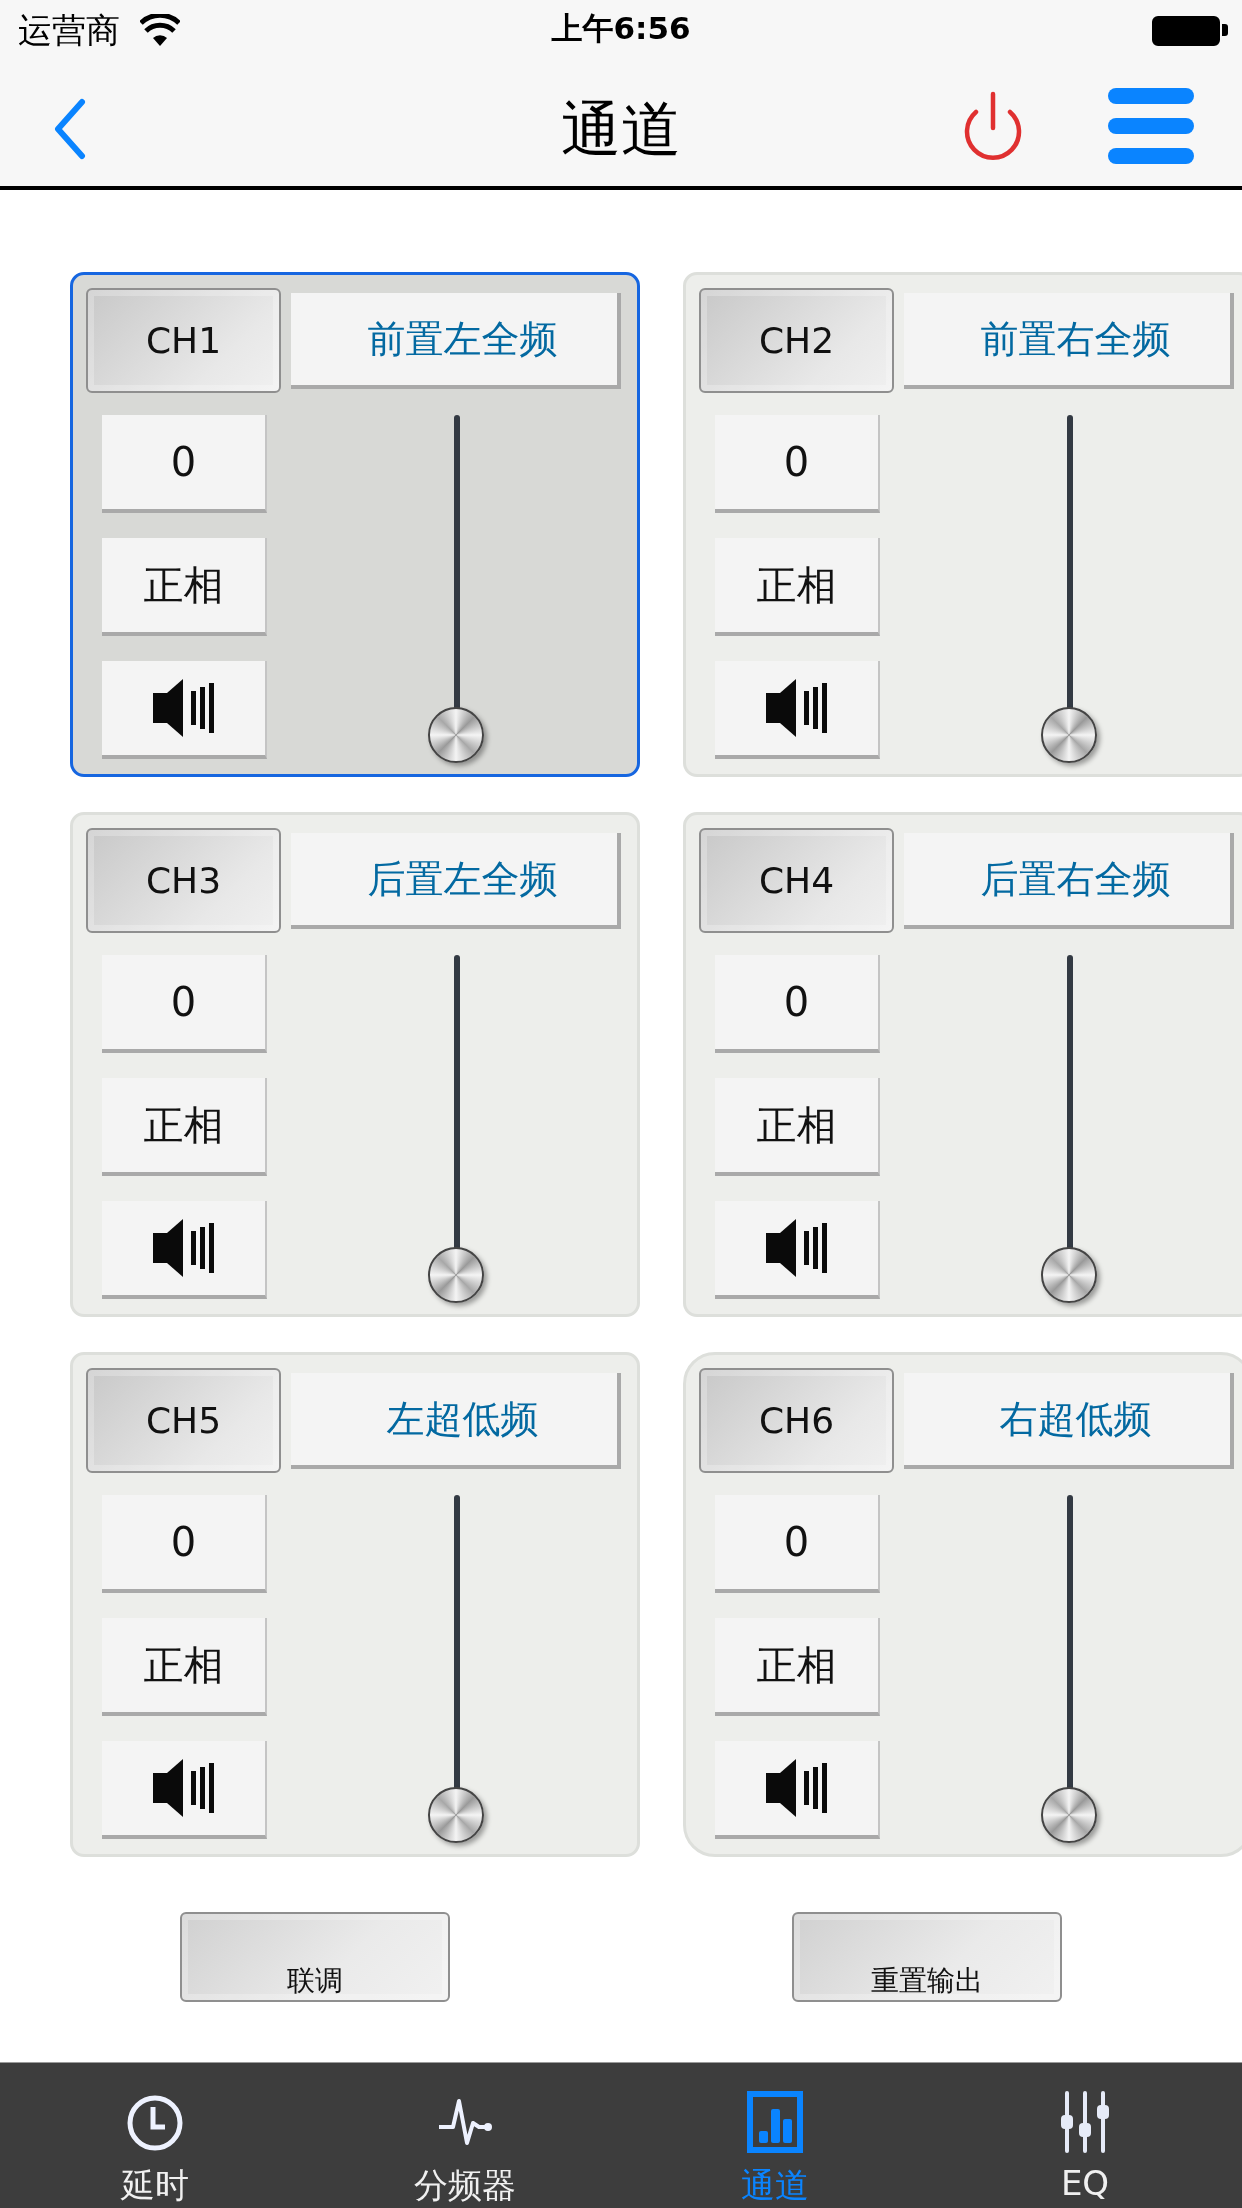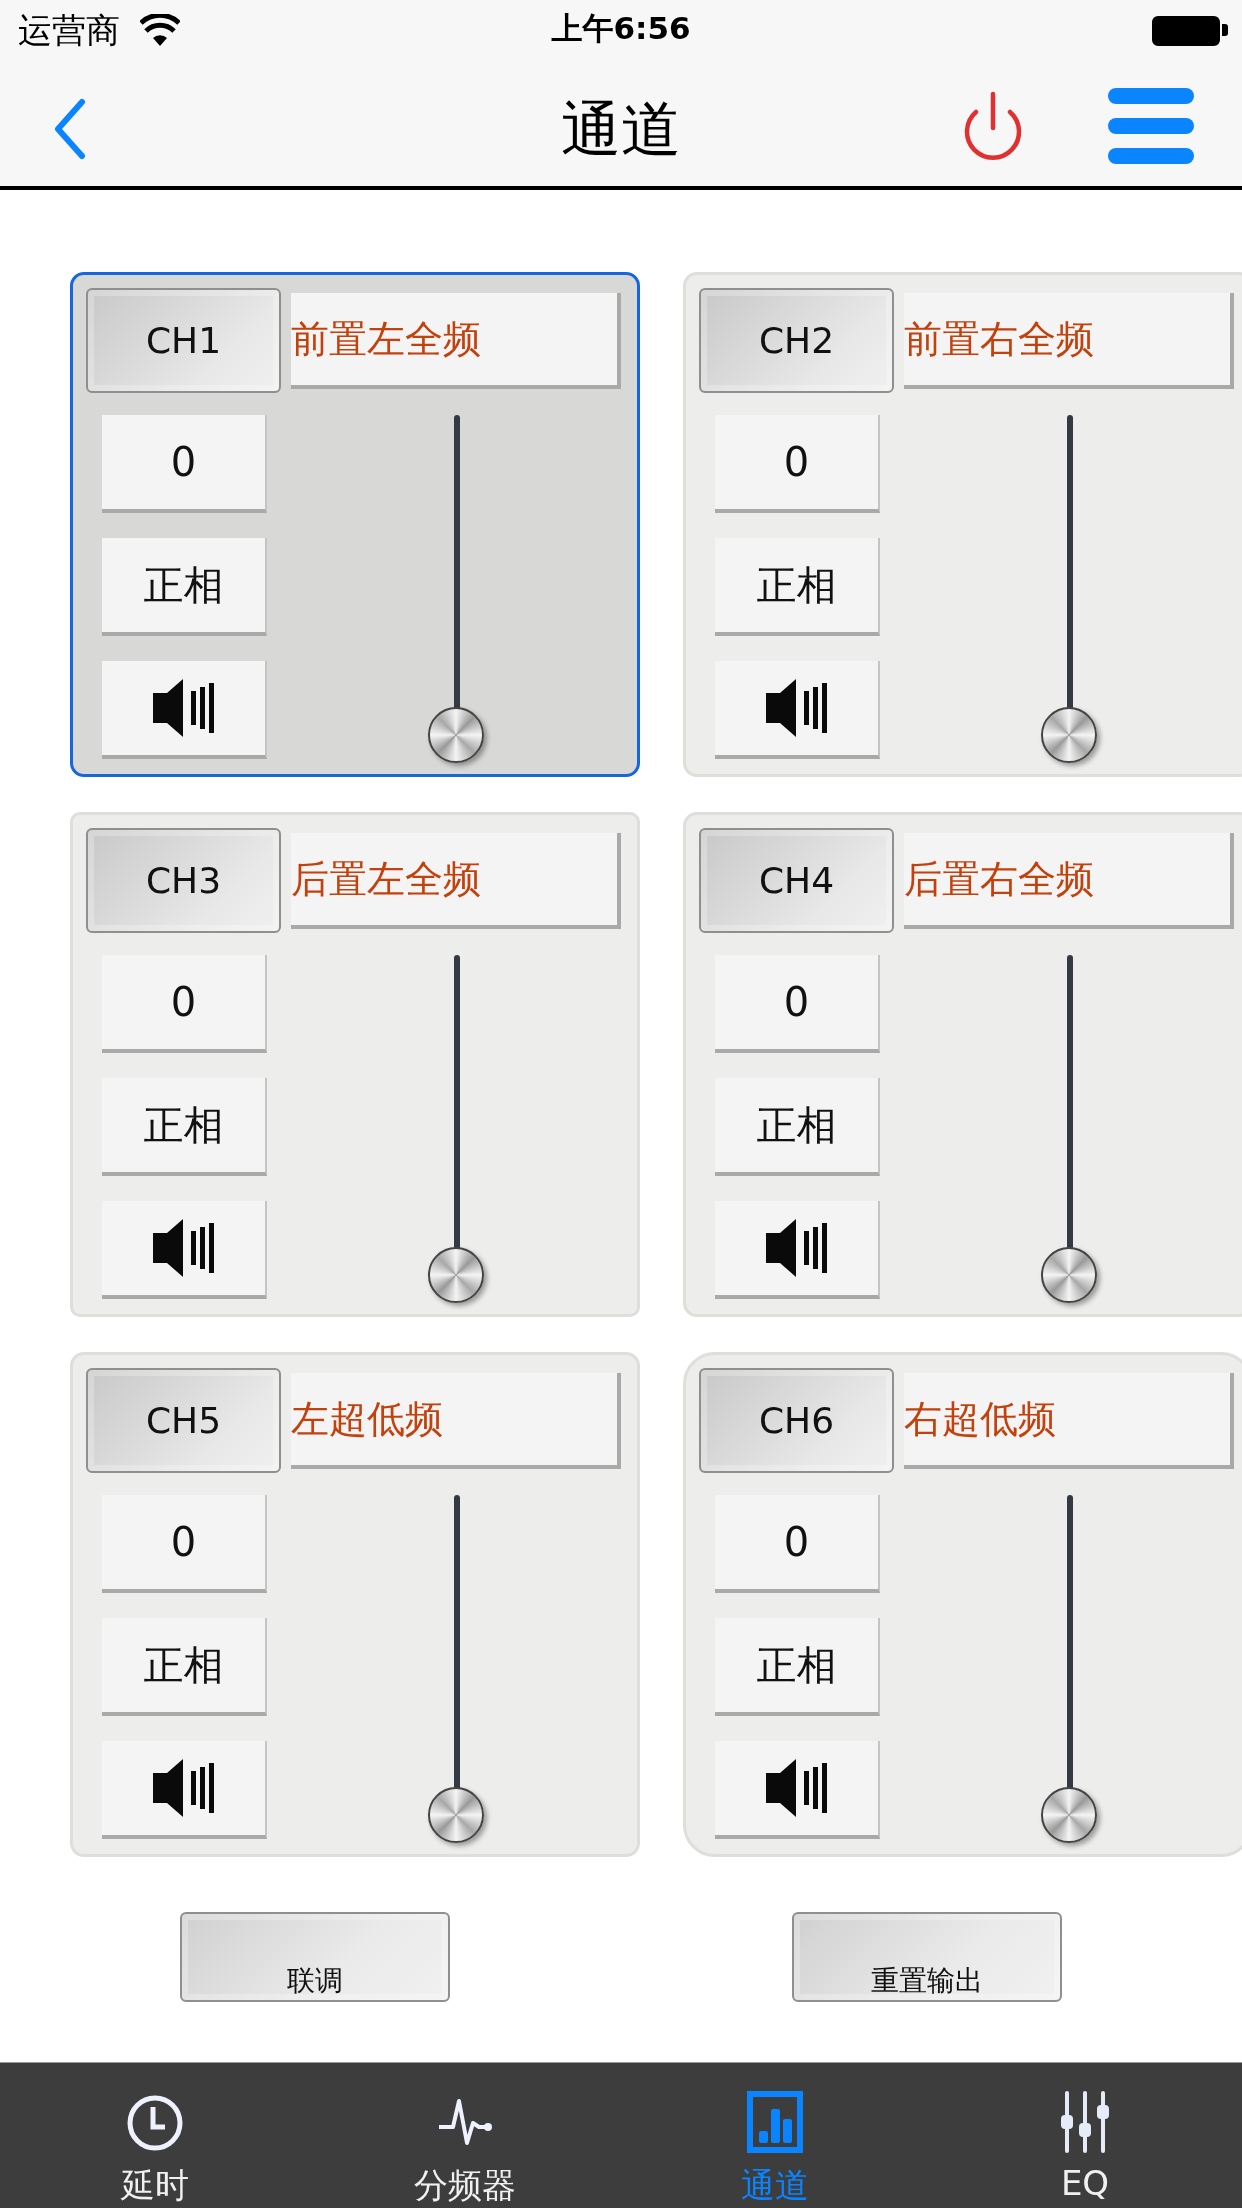--- a/index.html
+++ b/index.html
@@ -15,21 +15,21 @@
   #navbar { position: absolute; left: 0; top: 62px; width: 1242px; height: 128px; background: #f7f7f7; border-bottom: 4px solid #000; }
   #navbar .title { left: 0; width: 1242px; top: 28px; text-align: center; font-size: 60px; color: #000; }
   #navbar .back { left: 50px; top: 36px; width: 40px; height: 62px; }
   #navbar .power { left: 960px; top: 28px; width: 66px; height: 76px; }
   #navbar .menu { left: 1108px; top: 26px; width: 86px; height: 78px; }
   .menu .bar { position: absolute; left: 0; width: 86px; height: 16px; background: #0a84ff; border-radius: 8px; }
 
   .panel { position: absolute; width: 570px; height: 505px; background: #edeeeb; border: 3px solid #dddfdb; border-radius: 14px; margin-left: 40px; }
   .panel.selected { background: #d8d9d6; border: 3px solid #1666e0; }
   .ch-btn { position: absolute; left: 13px; top: 13px; width: 195px; height: 105px; border: 2px solid #8f8f8f; border-radius: 6px; background: linear-gradient(135deg, #c8c8c8 0%, #e8e8e8 70%, #f0f0f0 100%); box-shadow: inset 0 0 0 6px rgba(255,255,255,0.25); display: flex; align-items: center; justify-content: center; font-size: 36px; color: #111; }
-  .name-box { position: absolute; left: 218px; top: 18px; width: 330px; height: 96px; background: #f4f4f4; border-right: 4px solid #a9a9a9; border-bottom: 4px solid #a9a9a9; display: flex; align-items: center; justify-content: flex-start; font-size: 38px; color: #c2410c; }
+  .name-box { position: absolute; left: 218px; top: 18px; width: 330px; height: 96px; background: #f4f4f4; border-right: 4px solid #a9a9a9; border-bottom: 4px solid #a9a9a9; display: flex; align-items: center; justify-content: center; font-size: 38px; color: #0369a1; padding-left: 17px; }
   .side-btn { position: absolute; left: 29px; width: 165px; height: 98px; background: #f4f4f4; border-bottom: 4px solid #a9a9a9; border-right: 2px solid #c4c4c4; display: flex; align-items: center; justify-content: center; font-size: 40px; color: #111; }
   .track { position: absolute; left: 381px; top: 140px; width: 6px; height: 330px; background: #333a43; border-radius: 3px; }
   .knob { position: absolute; left: 355px; top: 432px; width: 56px; height: 56px; border-radius: 50%; border: 2px solid #444; background: conic-gradient(from 0deg, #f4f4f4, #9a9a9a, #f4f4f4, #a8a8a8, #f4f4f4, #9a9a9a, #f4f4f4, #a8a8a8, #f4f4f4); box-shadow: 3px 3px 5px rgba(0,0,0,0.35); }
 
   .bottom-btn { position: absolute; top: 1912px; width: 270px; height: 90px; border: 2px solid #8f8f8f; border-radius: 6px; background: linear-gradient(135deg, #d0d0d0 0%, #eaeaea 60%, #f1f1f1 100%); box-shadow: inset 0 0 0 6px rgba(255,255,255,0.25); display: flex; align-items: flex-end; justify-content: center; font-size: 28px; color: #111; }
 
   #tabbar { position: absolute; left: 0; top: 2062px; width: 1242px; height: 146px; background: #3d3d3d; border-top: 1px solid #9a9a9a; }
   .tab { position: absolute; top: 0; width: 310px; height: 146px; }
   .tab .icon { position: absolute; left: 127px; top: 28px; width: 56px; height: 62px; }
   .tab .label { position: absolute; left: 0; width: 310px; top: 100px; text-align: center; font-size: 34px; color: #f0f0f0; }
@@ -110,21 +110,21 @@
         <rect x="4" y="20" width="14" height="30" fill="#0a0a0a"></rect>
         <polygon points="18,20 34,6 34,64 18,50" fill="#0a0a0a"></polygon>
         <rect x="42" y="18" width="5" height="34" fill="#0a0a0a"></rect>
         <rect x="51" y="14" width="5" height="42" fill="#0a0a0a"></rect>
         <rect x="60" y="10" width="5" height="50" fill="#0a0a0a"></rect>
       </svg>
     </div>
     <div class="track"></div>
     <div class="knob"></div>
   </div>
-    <div class="panel" style="left: 30px; top: 812px; border-radius: 10px;">
+    <div class="panel" style="left: 30px; top: 812px;">
     <div class="ch-btn">
         <span>CH3</span>
       </div>
     <div class="name-box">
         <span>后置左全频</span>
       </div>
     <div class="side-btn" style="top:140px">
         <span>0</span>
       </div>
     <div class="side-btn" style="top:263px">

